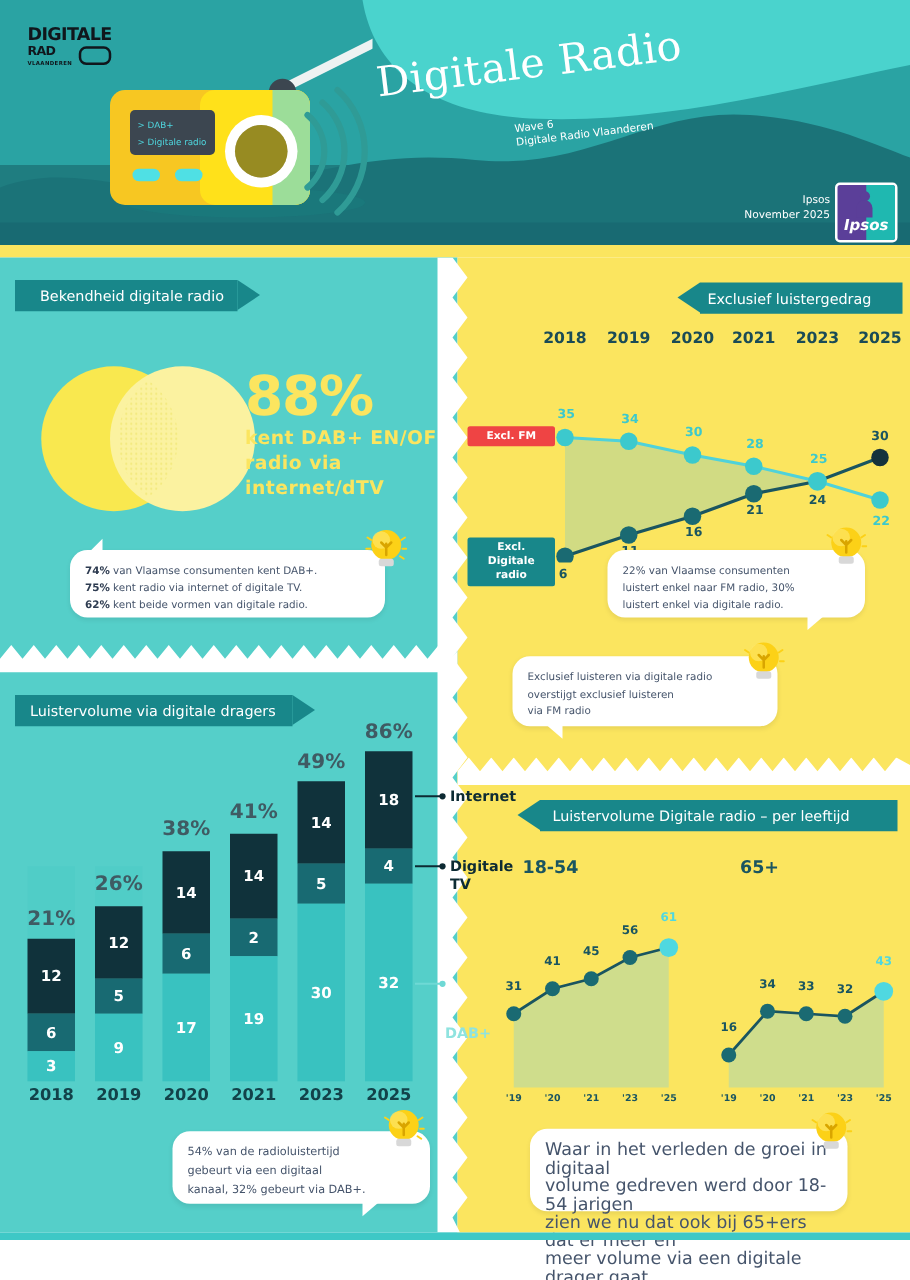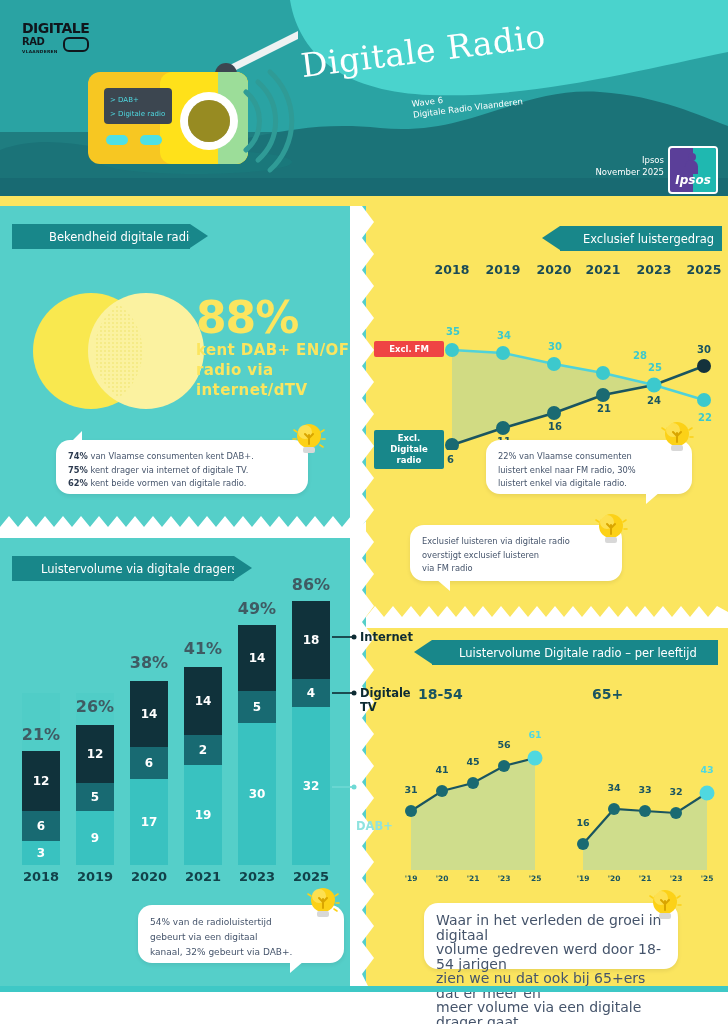--- a/index.html
+++ b/index.html
@@ -34,21 +34,21 @@
 
   
   .panel-left{position:absolute;left:0;top:206px;width:366px;height:780px;background:#55cfc9;}
   .panel-right{position:absolute;left:366px;top:206px;width:362px;height:780px;background:#fbe55f;}
 
   .zz-vert{position:absolute;left:344px;top:206px;width:40px;height:780px;}
   .zz-horz{position:absolute;height:22px;}
 
   
   .banner{position:absolute;height:25px;background:#18878a;display:flex;align-items:center;}
-  .banner .btxt{color:#ffffff;font-family:"DejaVu Sans",sans-serif;font-size:11.5px;white-space:nowrap;margin-left:17px;}
+  .banner .btxt{color:#ffffff;font-family:"DejaVu Sans",sans-serif;font-size:11.5px;white-space:nowrap;}
   .banner .tip{position:absolute;right:-18px;top:0;width:0;height:0;
     border-top:12.5px solid transparent;border-bottom:12.5px solid transparent;border-left:18px solid #18878a;}
   .banner .tipL{position:absolute;left:-18px;top:0;width:0;height:0;
     border-top:12.5px solid transparent;border-bottom:12.5px solid transparent;border-right:18px solid #18878a;}
 
   
   .venn-wrap{position:absolute;left:28px;top:286px;width:190px;height:130px;}
   .big-pct{position:absolute;left:196px;top:292px;font-family:"DejaVu Sans",sans-serif;font-weight:bold;font-size:44px;color:#fbe55f;letter-spacing:-1px;}
   .big-cap{position:absolute;left:196px;top:340px;width:170px;font-family:"DejaVu Sans",sans-serif;font-weight:bold;font-size:15px;color:#fbe55f;line-height:20px;letter-spacing:0.4px;}
 
@@ -191,21 +191,21 @@
     <path d="M90.5,18 A58,58 0 0 0 90.5,112 A58,58 0 0 0 90.5,18 Z" fill="url(#dots)"></path>
   </svg>
 
   <div class="big-pct">88%</div>
   <div class="big-cap">kent DAB+ EN/OF radio via internet/dTV</div>
 
   <div class="bubble" style="left:56px;top:440px;width:252px;height:54px;">
     <div class="tailBL"></div>
     <div class="btext">
       <b>74%</b><span> van Vlaamse consumenten kent DAB+.</span><br>
-      <b>75%</b><span> kent drager via internet of digitale TV.</span><br>
+      <b>75%</b><span> kent radio via internet of digitale TV.</span><br>
       <b>62%</b><span> kent beide vormen van digitale radio.</span>
     </div>
   </div>
   <svg class="bulb" style="left:292px;top:420px;" viewBox="0 0 34 42">
     <circle cx="17" cy="16" r="12" fill="#fcd117"></circle>
     <circle cx="13" cy="12" r="7" fill="#fde76a" opacity="0.7"></circle>
     <rect x="11" y="27" width="12" height="6" rx="2" fill="#d8d8d8"></rect>
     <path d="M17,24 L17,15 M17,18 L13,14 M17,18 L21,14" stroke="#d9a500" stroke-width="2" fill="none" stroke-linecap="round"></path>
     <g stroke="#fcd117" stroke-width="1.6" stroke-linecap="round">
       <path d="M32,10 L29,12"></path>
@@ -348,21 +348,21 @@
     <div class="lc-year" style="left:63px;top:22px;">2018</div>
     <div class="lc-year" style="left:114px;top:22px;">2019</div>
     <div class="lc-year" style="left:165px;top:22px;">2020</div>
     <div class="lc-year" style="left:214px;top:22px;">2021</div>
     <div class="lc-year" style="left:265px;top:22px;">2023</div>
     <div class="lc-year" style="left:315px;top:22px;">2025</div>
 
     <div class="lc-lbl" style="left:80px;top:86px;color:#3cc9cd;">35</div>
     <div class="lc-lbl" style="left:131px;top:90px;color:#3cc9cd;">34</div>
     <div class="lc-lbl" style="left:182px;top:101px;color:#3cc9cd;">30</div>
-    <div class="lc-lbl" style="left:231px;top:110px;color:#3cc9cd;margin-left:36px;">28</div>
+    <div class="lc-lbl" style="left:231px;top:110px;color:#3cc9cd;">28</div>
     <div class="lc-lbl" style="left:282px;top:122px;color:#3cc9cd;">25</div>
     <div class="lc-lbl" style="left:332px;top:172px;color:#3cc9cd;">22</div>
 
     <div class="lc-lbl" style="left:81px;top:214px;color:#1a5560;">6</div>
     <div class="lc-lbl" style="left:131px;top:196px;color:#1a5560;">11</div>
     <div class="lc-lbl" style="left:182px;top:181px;color:#1a5560;">16</div>
     <div class="lc-lbl" style="left:231px;top:163px;color:#1a5560;">21</div>
     <div class="lc-lbl" style="left:281px;top:155px;color:#1a5560;">24</div>
     <div class="lc-lbl" style="left:331px;top:104px;color:#1a5560;">30</div>
 

